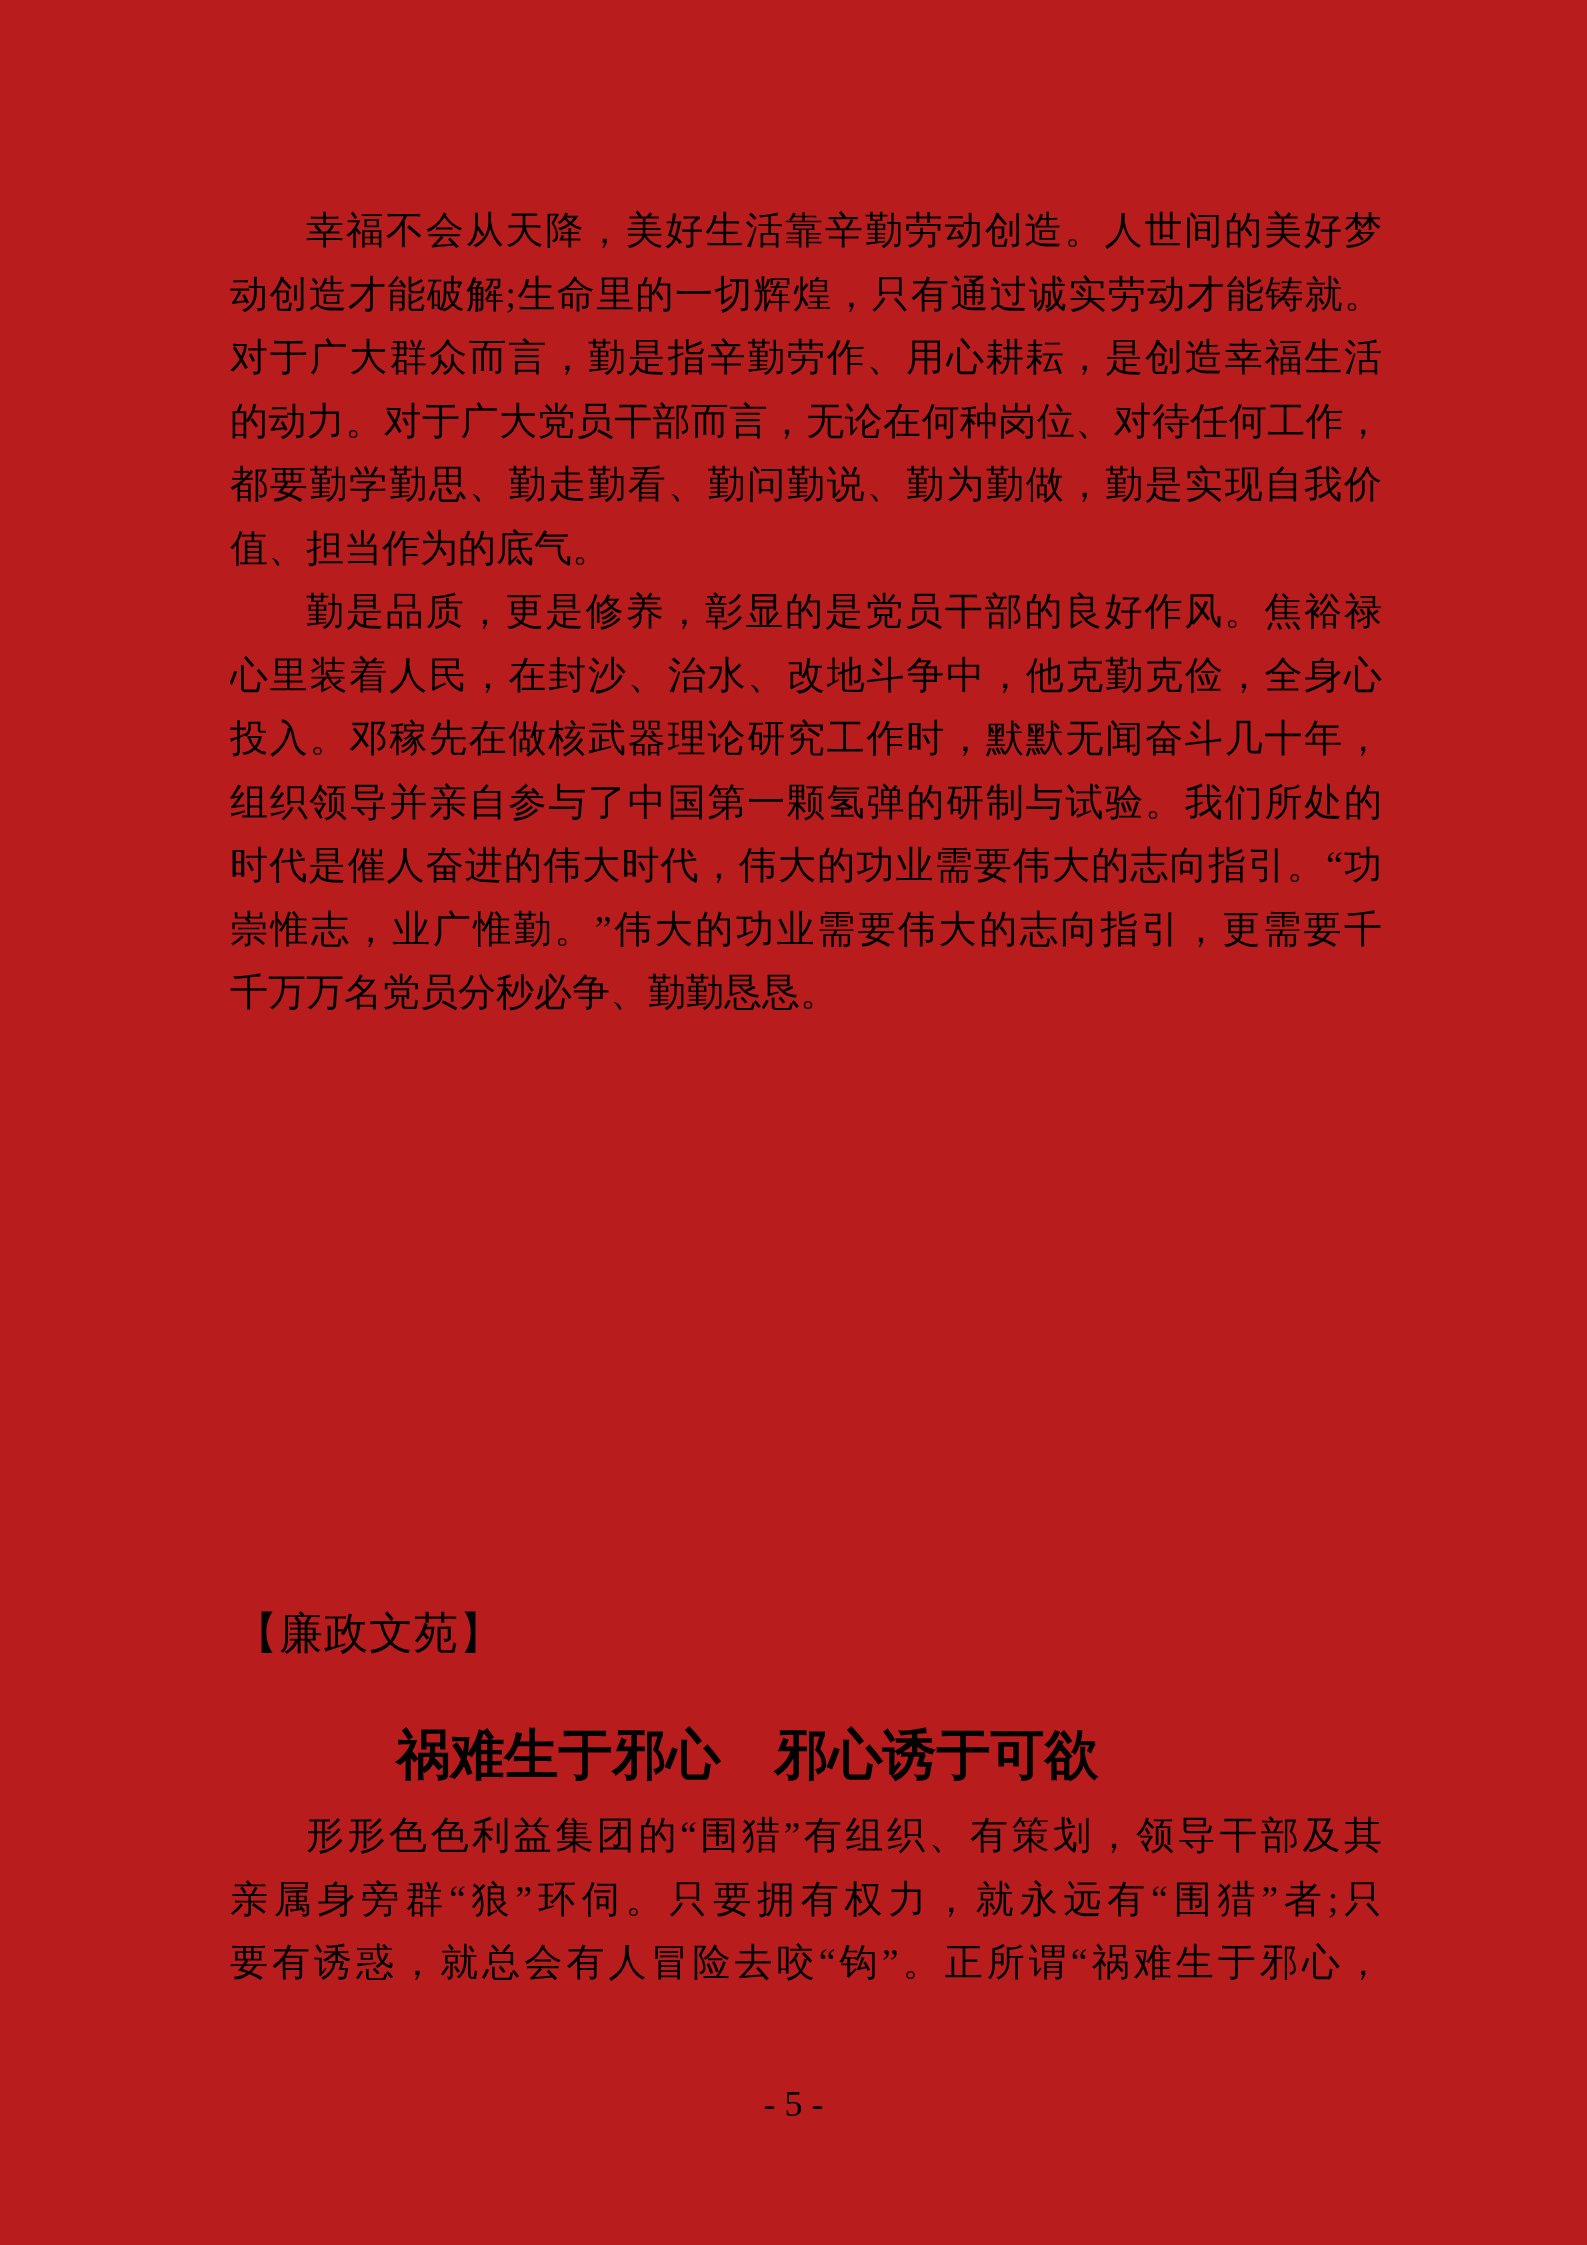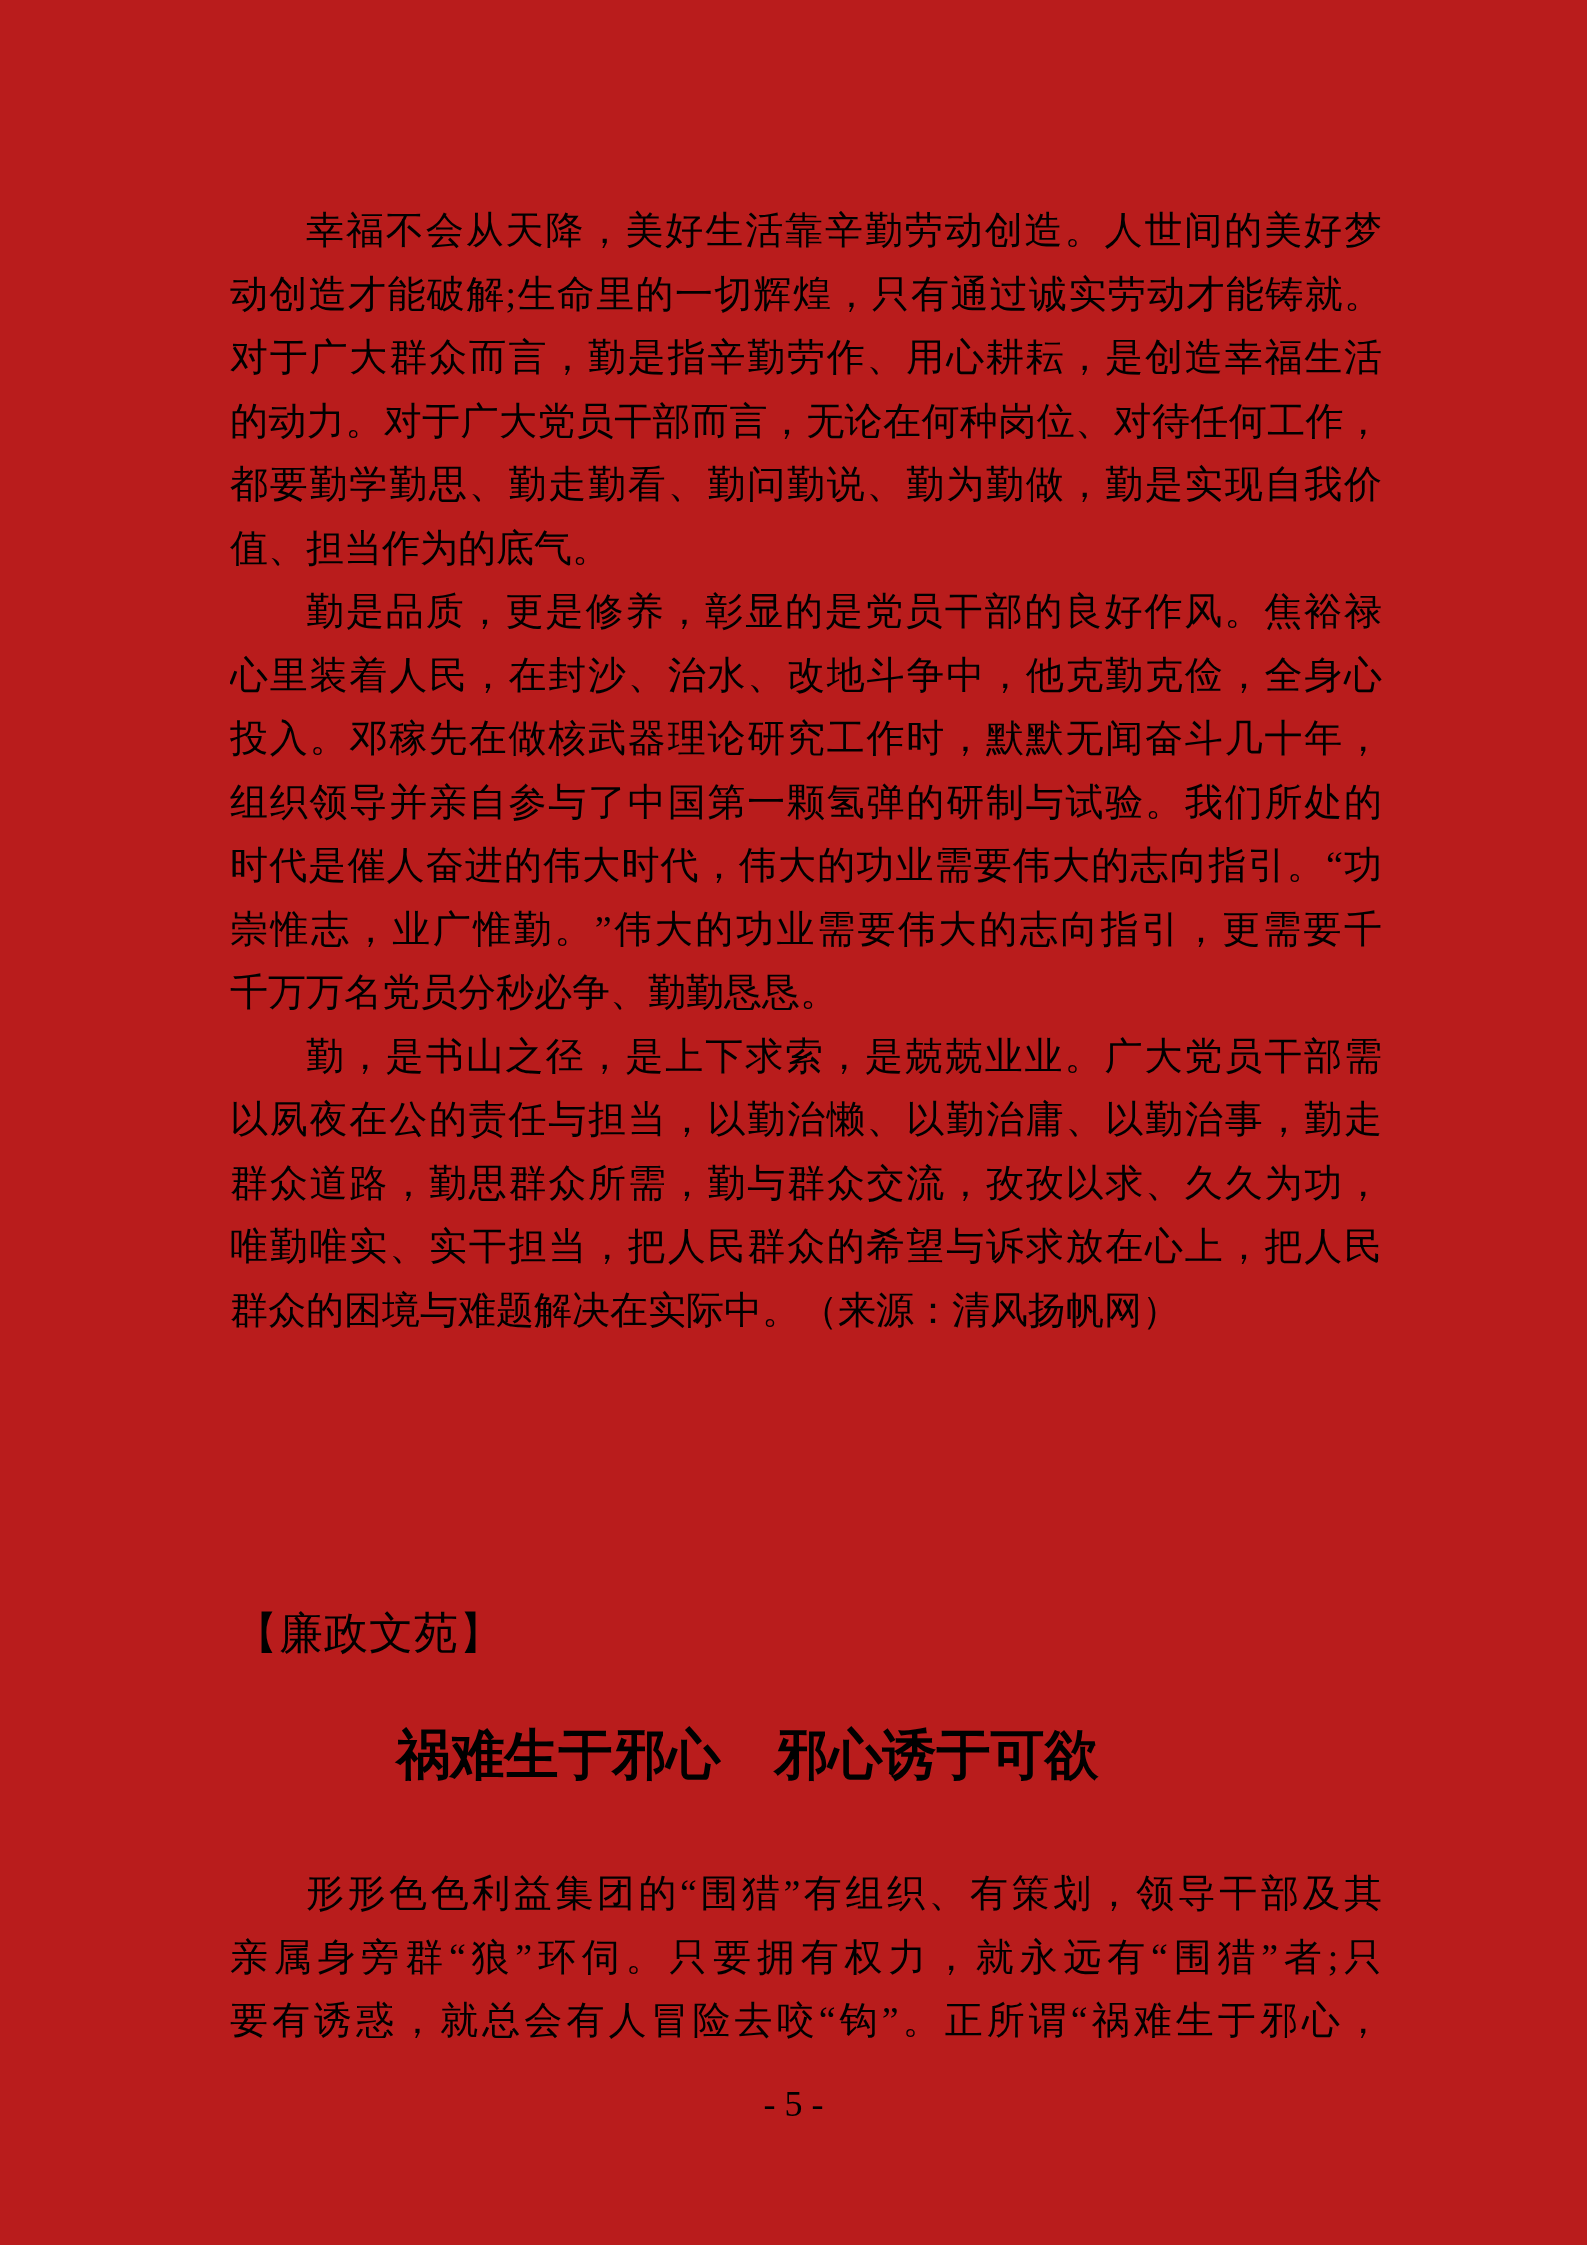--- a/index.html
+++ b/index.html
@@ -12,21 +12,21 @@
     color: #000000;
     font-family: "Liberation Serif", "DejaVu Serif", serif;
     overflow: hidden;
   }
   .textblock {
     position: absolute;
     left: 230px;
     width: 1152px;
   }
   #article-block { top: 199px; }
-  #section-paragraph-block { top: 1862px; }
+  #section-paragraph-block { top: 1804px; }
   .ln {
     font-size: 38px;
     height: 63.5px;
     line-height: 63.5px;
     text-align: justify;
     text-align-last: justify;
     text-justify: inter-character;
     overflow: hidden;
     white-space: normal;
   }
@@ -77,27 +77,20 @@
     </div>
     <div>
       <div class="ln first">勤是品质，更是修养，彰显的是党员干部的良好作风。焦裕禄</div>
       <div class="ln">心里装着人民，在封沙、治水、改地斗争中，他克勤克俭，全身心</div>
       <div class="ln">投入。邓稼先在做核武器理论研究工作时，默默无闻奋斗几十年，</div>
       <div class="ln">组织领导并亲自参与了中国第一颗氢弹的研制与试验。我们所处的</div>
       <div class="ln">时代是催人奋进的伟大时代，伟大的功业需要伟大的志向指引。“功</div>
       <div class="ln">崇惟志，业广惟勤。”伟大的功业需要伟大的志向指引，更需要千</div>
       <div class="ln end">千万万名党员分秒必争、勤勤恳恳。</div>
     </div>
-    <div>
-      <div class="ln first">勤，是书山之径，是上下求索，是兢兢业业。广大党员干部需</div>
-      <div class="ln">以夙夜在公的责任与担当，以勤治懒、以勤治庸、以勤治事，勤走</div>
-      <div class="ln">群众道路，勤思群众所需，勤与群众交流，孜孜以求、久久为功，</div>
-      <div class="ln">唯勤唯实、实干担当，把人民群众的希望与诉求放在心上，把人民</div>
-      <div class="ln end">群众的困境与难题解决在实际中。（来源：清风扬帆网）</div>
-    </div>
   </div>
 
   <div class="sec-header">【廉政文苑】</div>
 
   <div class="art-title">祸难生于邪心　邪心诱于可欲</div>
 
   <div class="textblock" id="section-paragraph-block">
     <div>
       <div class="ln first">形形色色利益集团的“围猎”有组织、有策划，领导干部及其</div>
       <div class="ln">亲属身旁群“狼”环伺。只要拥有权力，就永远有“围猎”者;只</div>

